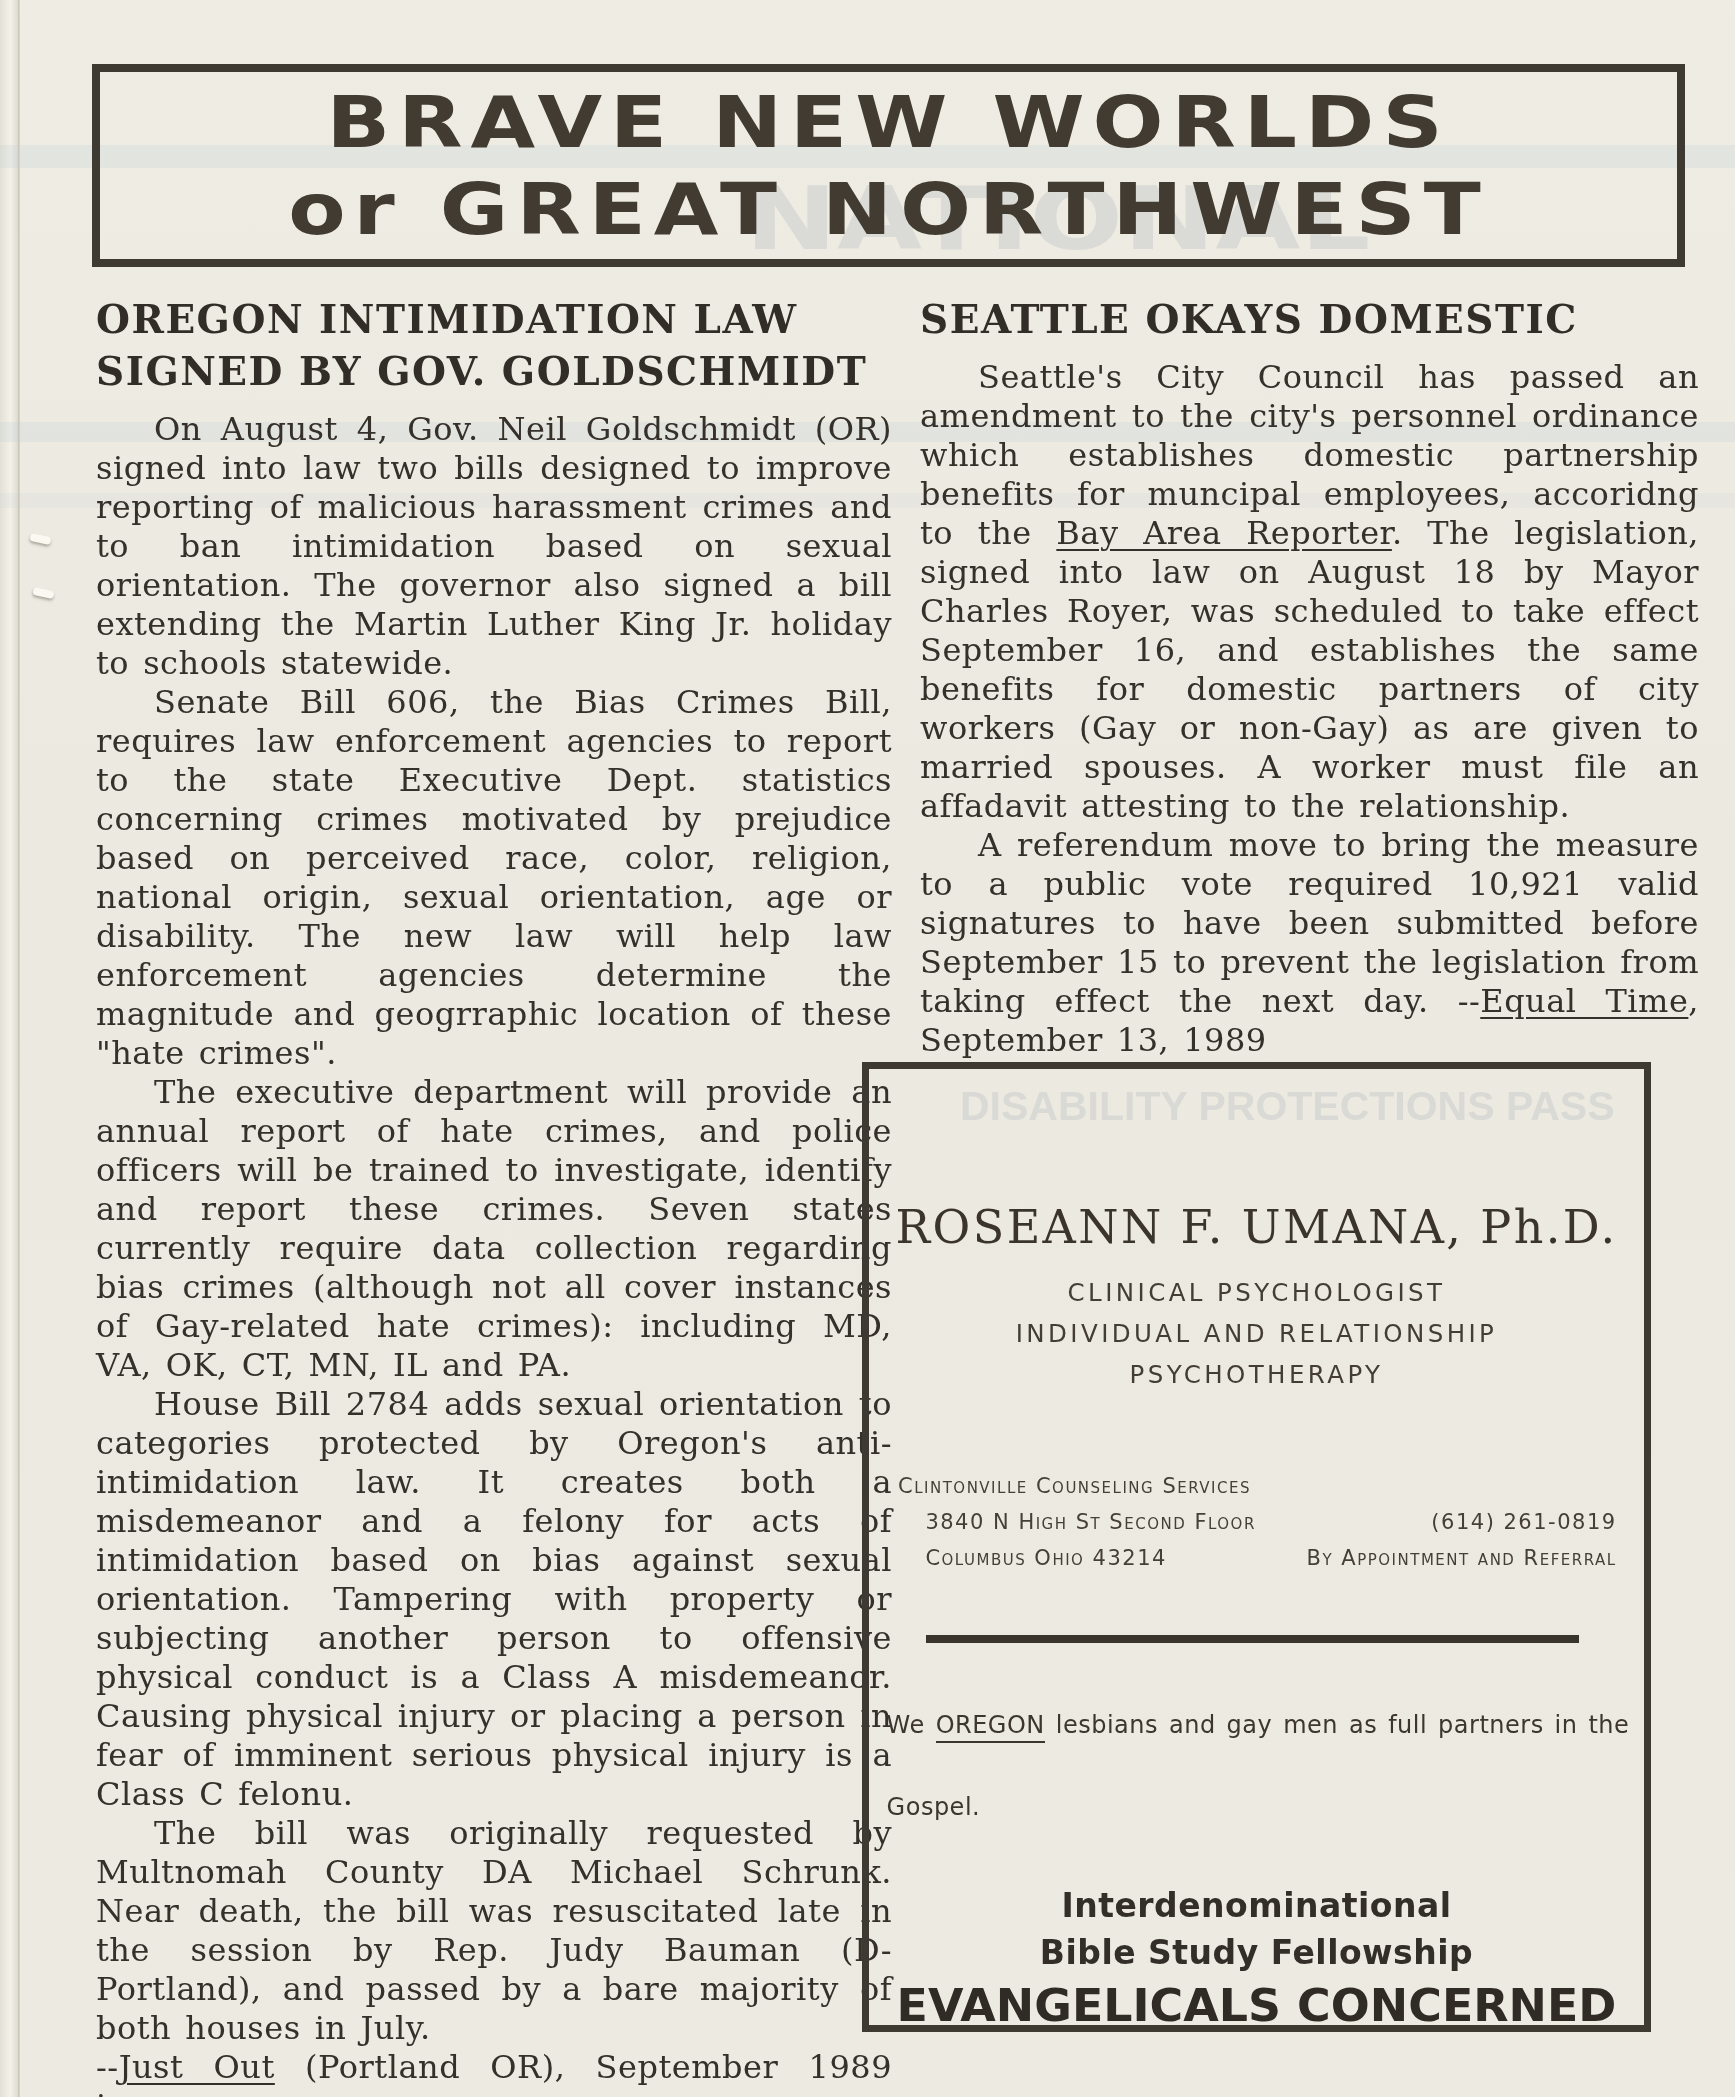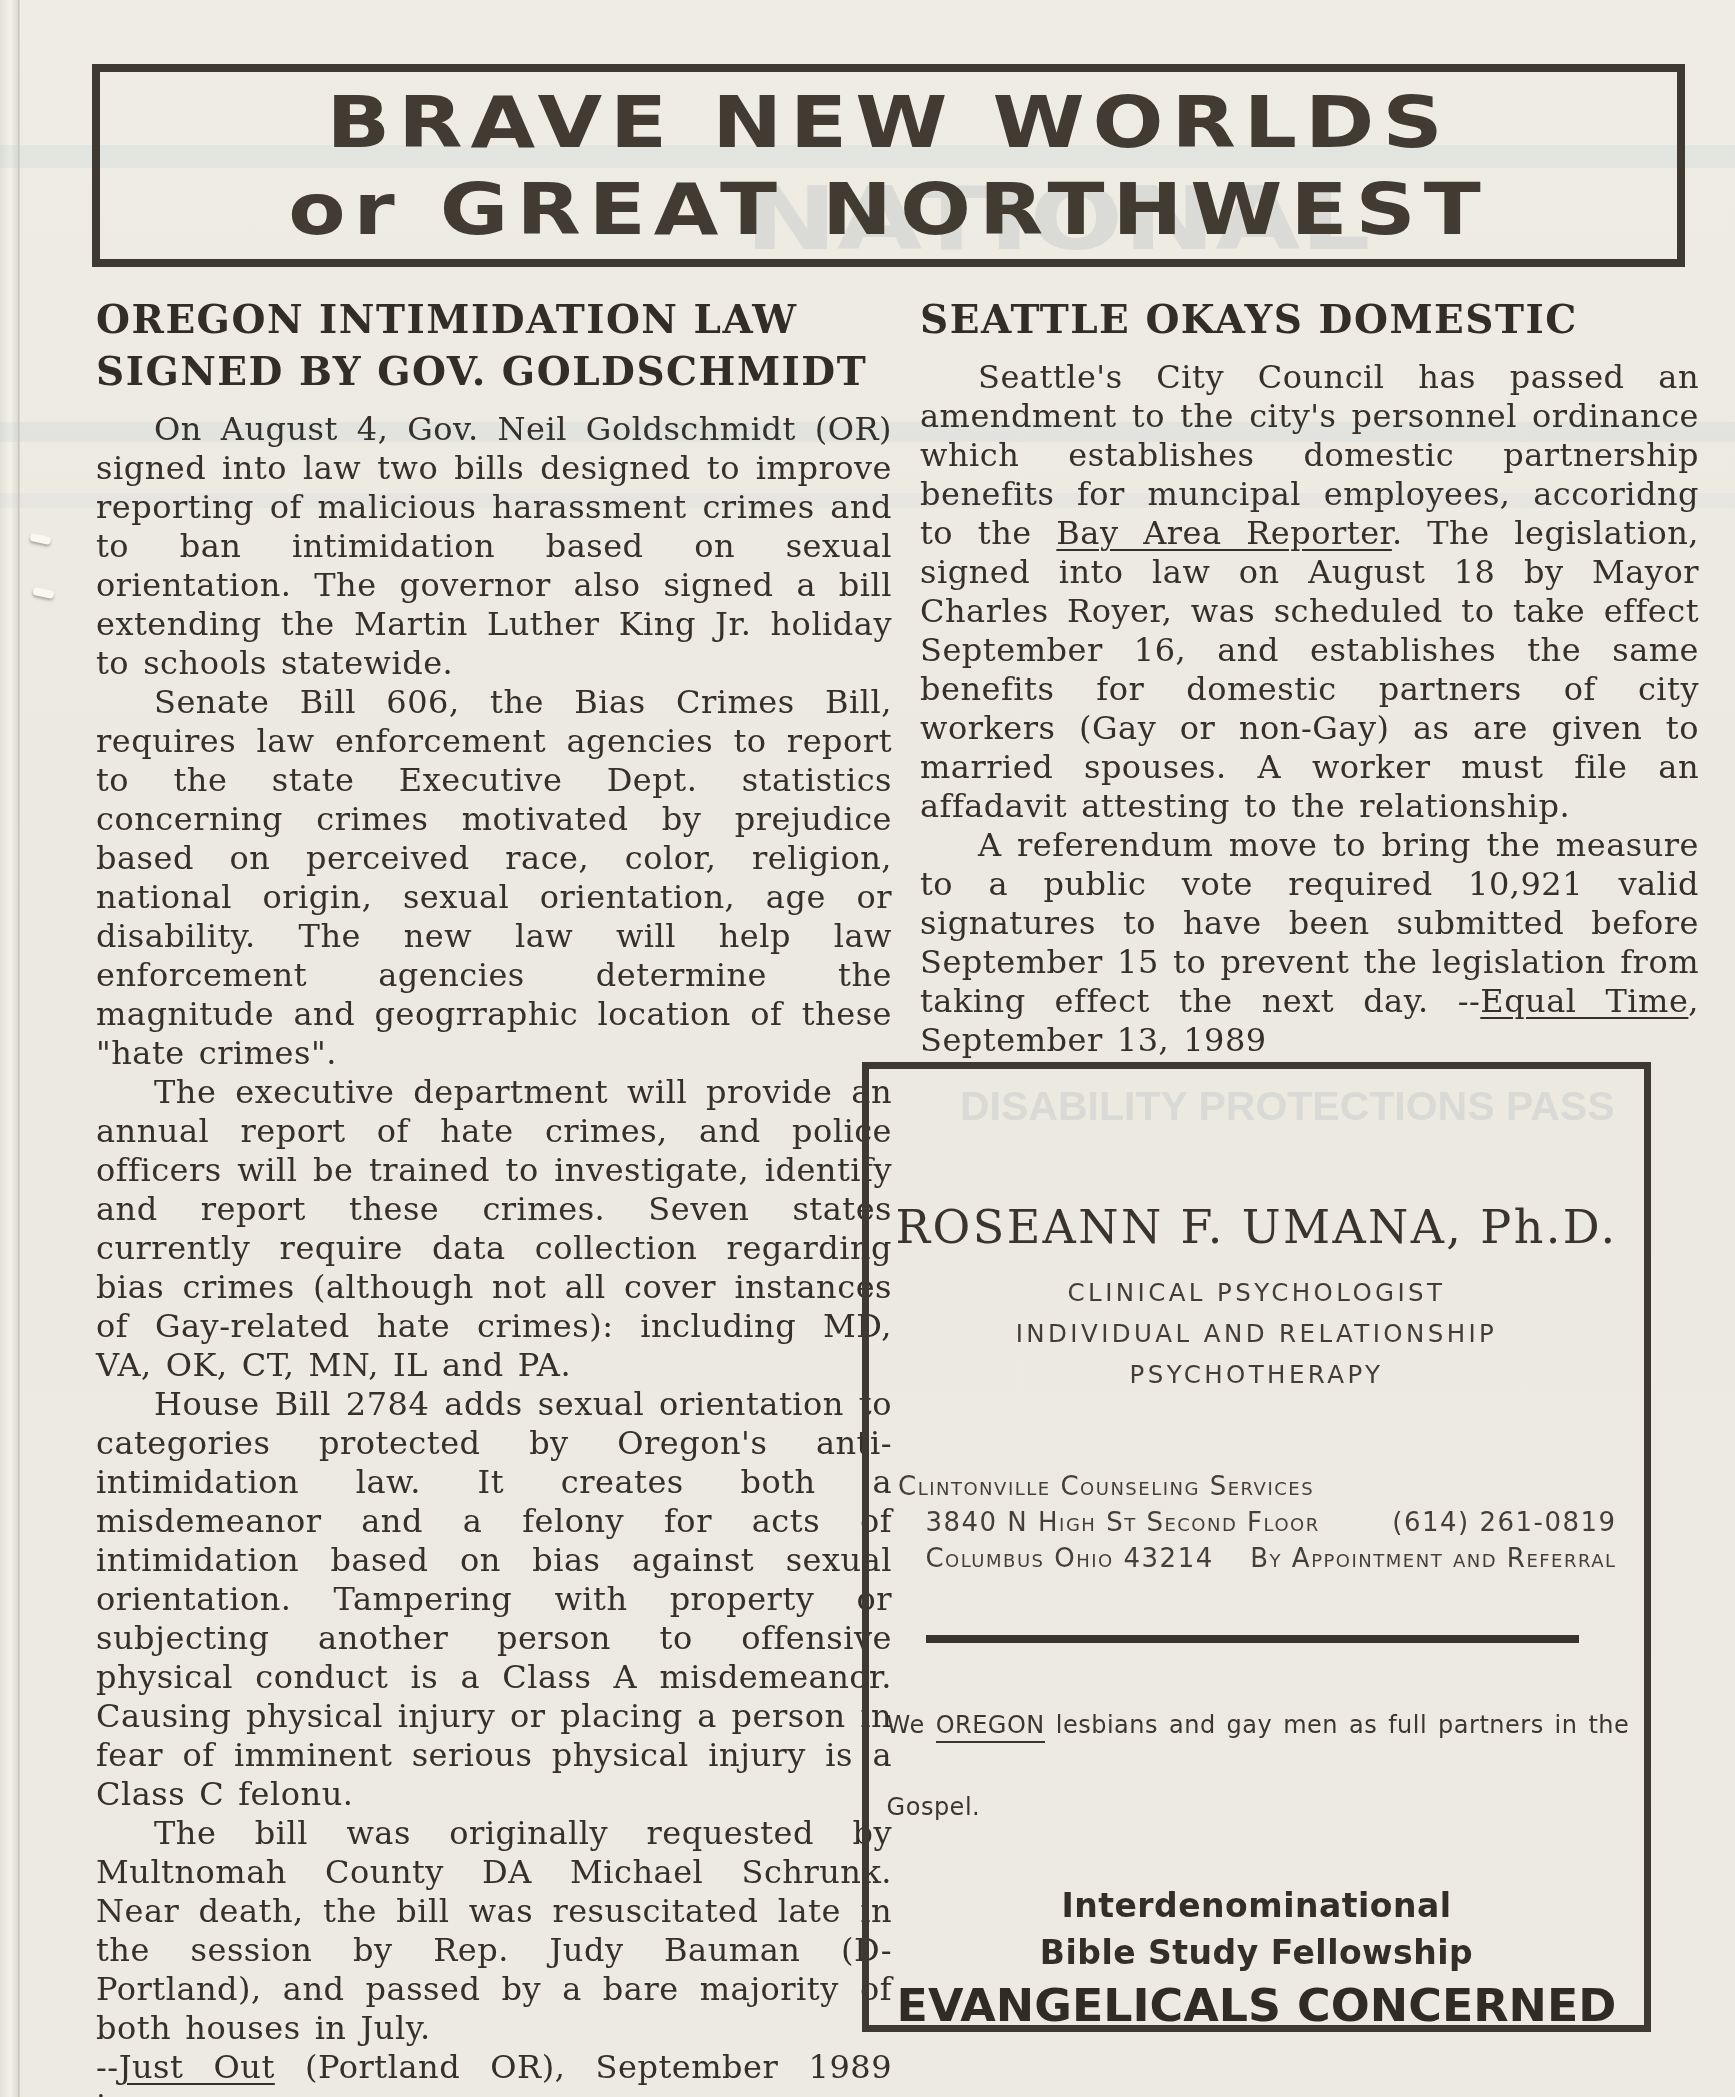--- a/index.html
+++ b/index.html
@@ -74,21 +74,21 @@
     font-family:"DejaVu Serif",serif;font-size:46px;letter-spacing:2.4px;
     color:#3a342c;
   }
   .ad-sub{
     text-align:center;font-family:"DejaVu Sans",sans-serif;
     font-size:24.5px;letter-spacing:3.4px;line-height:41px;color:#433d34;
   }
   .ad-sub-wrap{margin-top:17.6px;}
   .ad-contact{
     margin-top:73px;padding:0 27.4px 0 29px;
-    font-family:"DejaVu Sans",sans-serif;font-size:26px;letter-spacing:1.5px;
+    font-family:"DejaVu Sans",sans-serif;font-size:21px;letter-spacing:1.5px;
     color:#453f36;
   }
   .ad-contact-row{display:flex;justify-content:space-between;line-height:36px;}
   .ad-contact-row .cell-left{padding-left:27.4px;}
   .ad-contact-row.first{line-height:36px;}
   .ad-divider{
     margin:59px 0 0 57px;width:653px;height:8.3px;background:#39342c;
   }
   .ad-affirm{
     margin-top:41px;padding:0 14.7px 0 17.6px;

